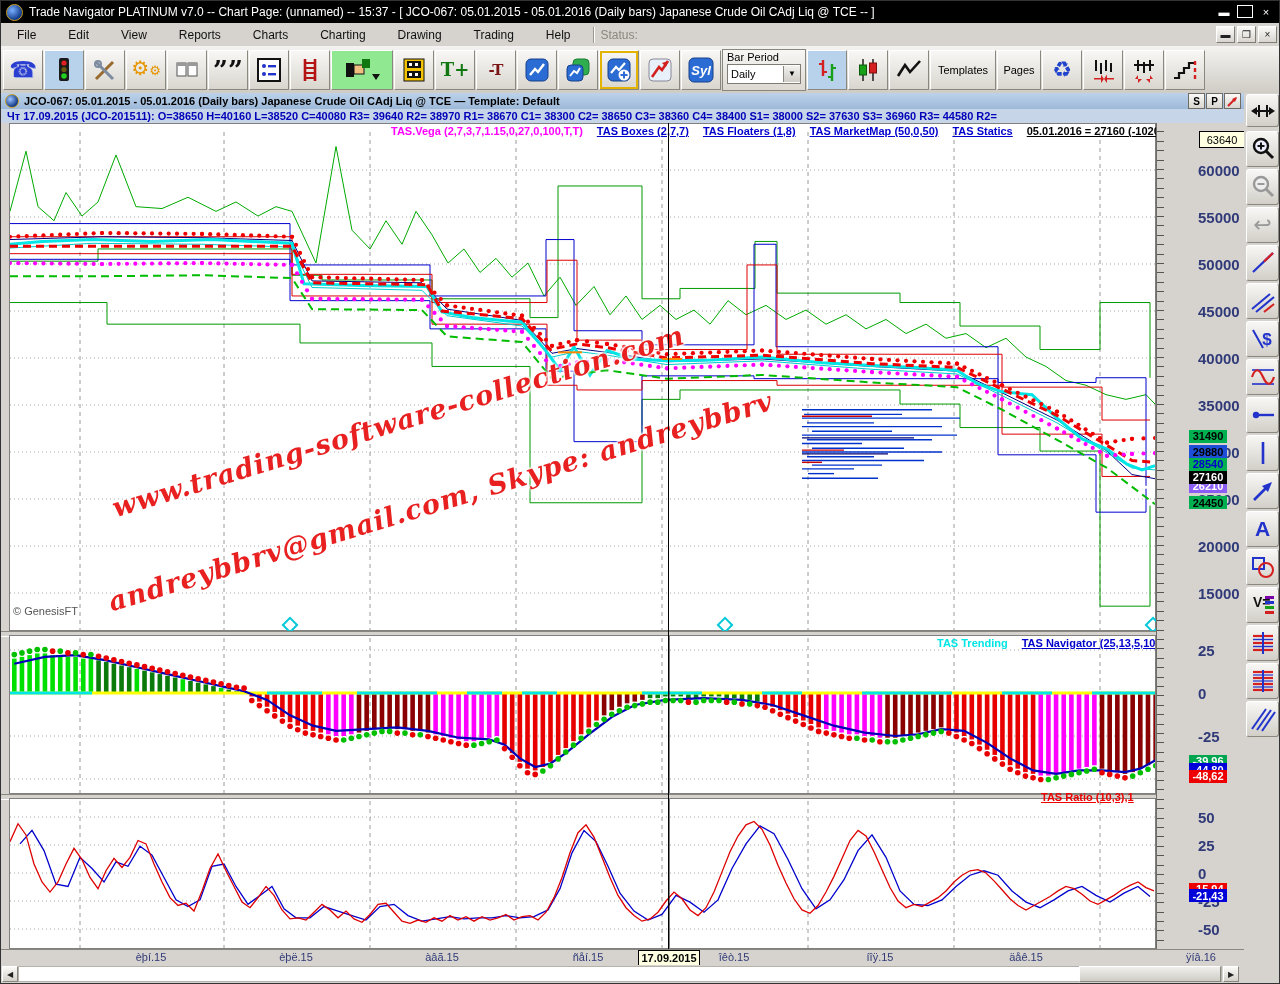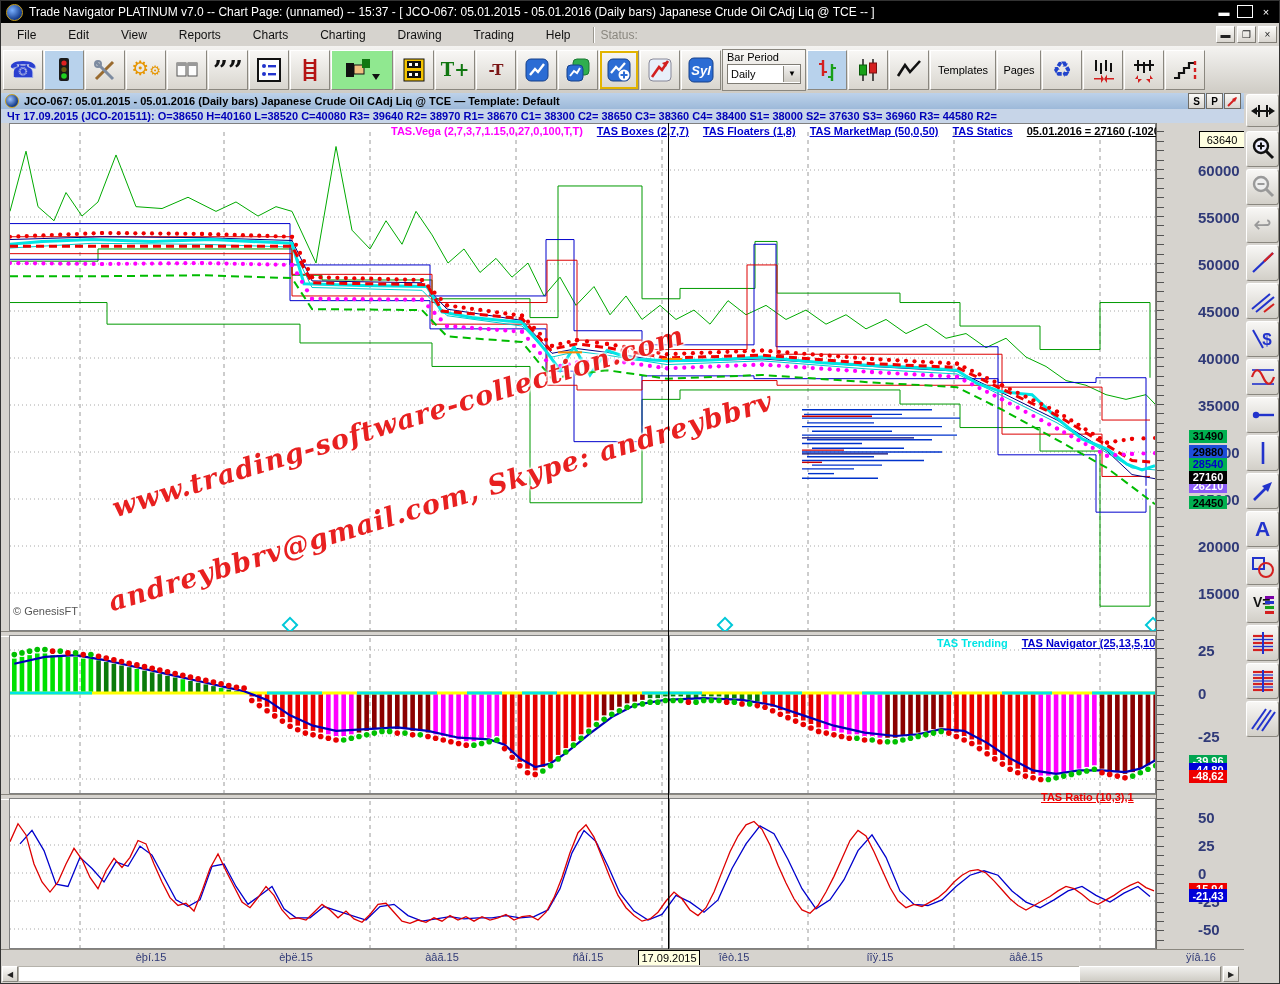--- a/index.html
+++ b/index.html
@@ -1076,21 +1076,21 @@
   <div class="xaxis abs">
       <div id="xlabels">
         <span class="xlab" style="left: 150px;">èþí.15</span>
         <span class="xlab" style="left: 295px;">èþë.15</span>
         <span class="xlab" style="left: 441px;">àâã.15</span>
         <span class="xlab" style="left: 587px;">ñåí.15</span>
         <span class="xlab" style="left: 733px;">îêò.15</span>
         <span class="xlab" style="left: 879px;">íîÿ.15</span>
         <span class="xlab" style="left: 1025px;">äåê.15</span>
         <span class="xlab" style="left: 1200px;">ÿíâ.16</span>
-        <div class="datebox" style="left: 637px;">17.09.2015</div>
+        <div class="datebox" style="left: 637px; font-weight: bold;">17.09.2015</div>
       </div>
     </div>
 
   <div class="hscroll abs">
     <div class="sbtn" style="left:1px;">◀</div>
     <div class="strack"></div>
     <div class="sthumb"></div>
     <div class="sbtn" style="left:1222px;">▶</div>
   </div>
 

